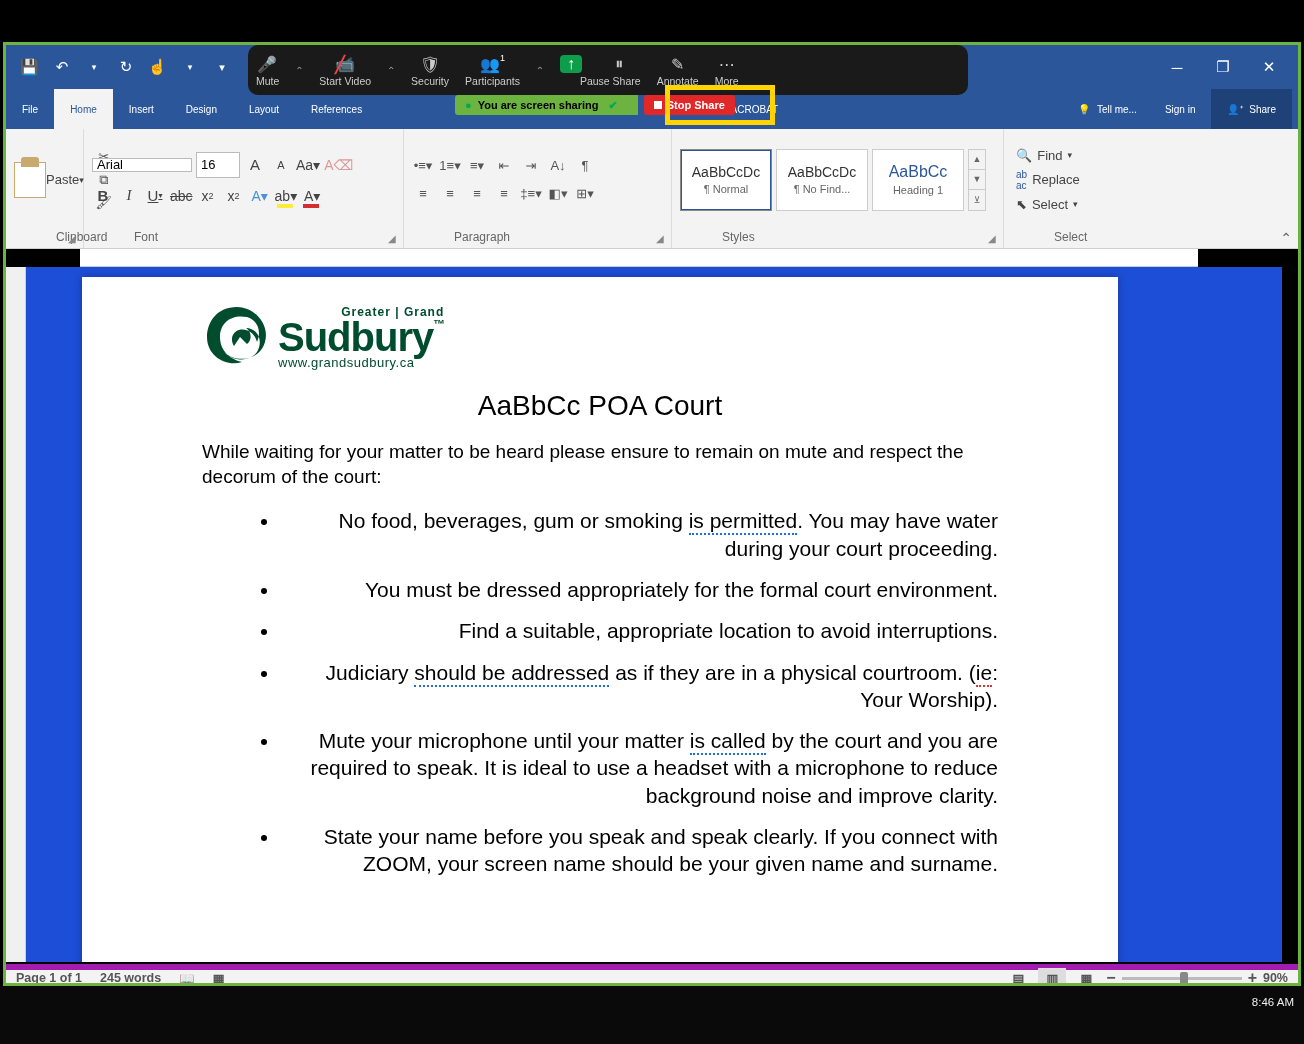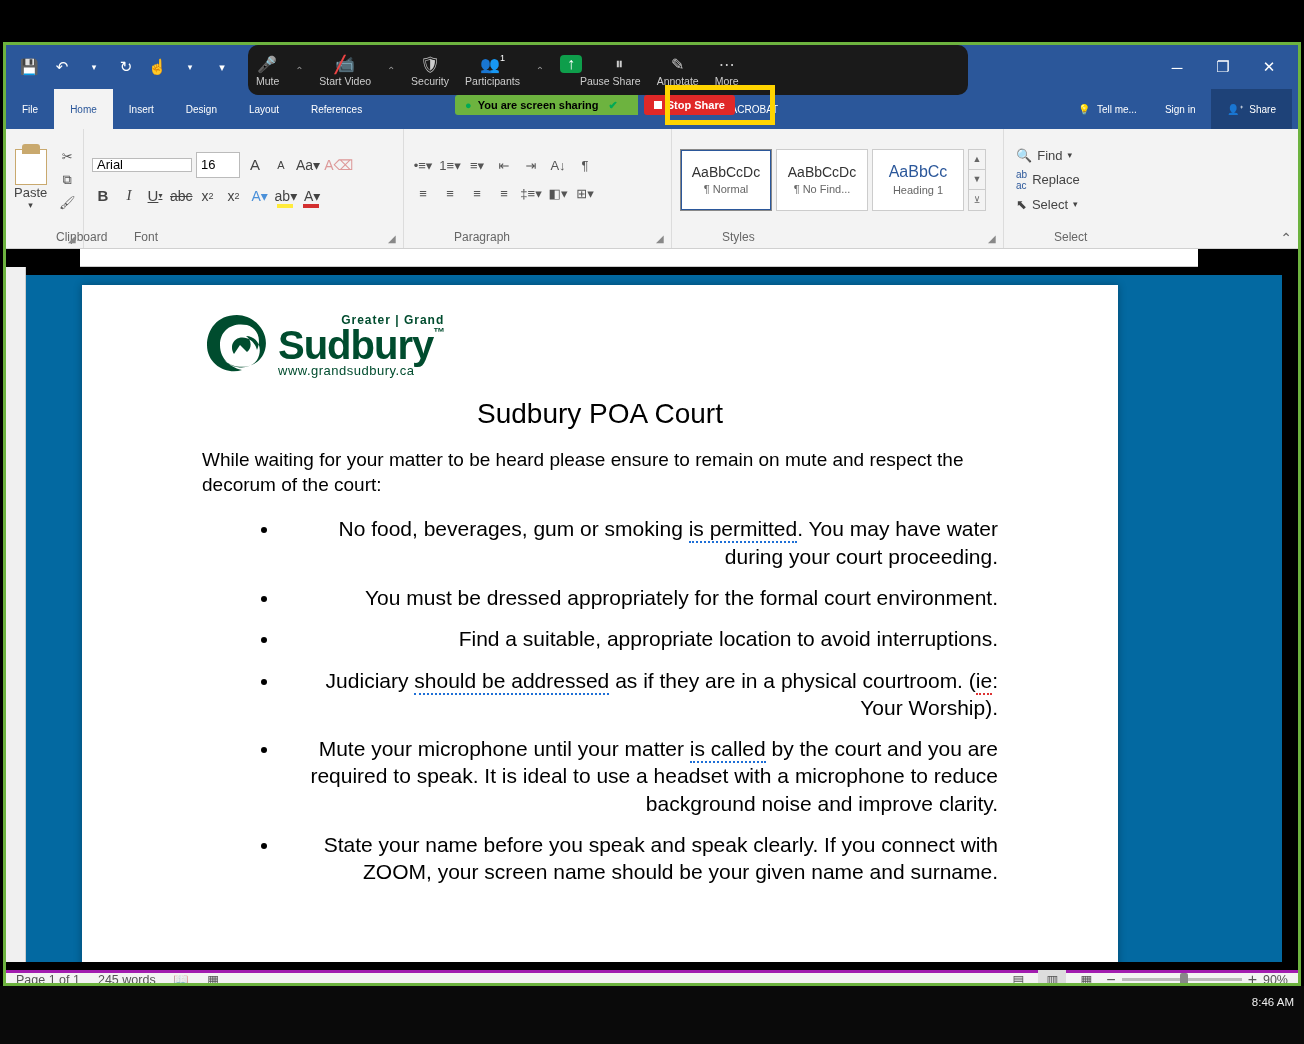--- a/index.html
+++ b/index.html
@@ -38,21 +38,21 @@
 .rtabs-right { position:absolute; right:6px; top:0; height:100%; display:flex; align-items:center; gap:0; }
 .tellme { display:flex; align-items:center; gap:6px; padding:0 12px; }
 .share-btn { display:flex; align-items:center; gap:6px; background:#1e4278; height:100%; padding:0 16px; }
 
 
 .ribbon { position:absolute; top:129px; left:6px; right:6px; height:120px; background:#f3f3f3; z-index:38; border-bottom:1px solid #d0d0d0; display:flex; }
 .rgroup { border-right:1px solid #dcdcdc; display:flex; flex-direction:column; padding:4px 8px 0; position:relative; }
 .rgroup-label { font-size:12px; color:#666; text-align:left; padding:4px 0;margin-left:42px; }
 .rgroup-body { flex:1; display:flex; align-items:center; gap:6px; }
 .clipbd { width:78px; }
-.clipbd .paste { display:flex; flex-direction:column; align-items:center; font-size:13px; color:#444; }
+.clipbd .paste { display:flex; flex-direction:row; align-items:center; font-size:13px; color:#444; }
 .clipbd .paste .pic { width:32px; height:36px; background:#fff; border:1px solid #c9a96e; position:relative; }
 .clipbd .paste .pic::before { content:""; position:absolute; top:-6px; left:6px; width:18px; height:10px; background:#c9a96e; border-radius:3px 3px 0 0; }
 .mini-col { display:flex; flex-direction:column; gap:3px; margin-left:4px; }
 .mini-btn { width:20px; height:20px; display:flex; align-items:center; justify-content:center; font-size:13px; color:#555; cursor:pointer; }
 
 .font-name { width:100px; height:14px; border:1px solid #bbb; background:#fff; font-size:13px; padding:0 4px; }
 .font-size { width:44px; height:26px; border:1px solid #bbb; background:#fff; font-size:13px; padding:0 4px; }
 .fbtn { min-width:22px; height:24px; display:flex; align-items:center; justify-content:center; font-size:14px; color:#444; cursor:pointer; }
 .fbtn.b { font-weight:bold; font-size:15px; }
 .fbtn.i { font-style:italic; font-family:Georgia,serif; font-size:15px; }
@@ -81,39 +81,39 @@
 .ebtn { display:flex; align-items:center; gap:5px; padding:2px 4px; cursor:pointer; }
 .collapse-ribbon { position:absolute; right:6px; bottom:2px; font-size:14px; color:#666; cursor:pointer; }
 
 .dialog-launch { position:absolute; right:3px; bottom:3px; width:12px; height:12px; font-size:10px; color:#888; cursor:pointer; }
 
 
 .ruler-h { position:absolute; top:249px; left:80px; right:106px; height:18px; background:#fff; border-bottom:1px solid #ccc; z-index:30; font-size:9px; color:#777; overflow:hidden; }
 .ruler-v { position:absolute; top:267px; left:6px; width:20px; bottom:82px; background:#f0f0f0; border-right:1px solid #ccc; z-index:30; }
 
 
-.doc-area { position:absolute; top:267px; left:26px; right:22px; bottom:82px; background:#0369a1; overflow:hidden; z-index:20;margin-top:8px; }
+.doc-area { position:absolute; top:267px; left:26px; right:22px; bottom:82px; background:#1d4ed8; overflow:hidden; z-index:20; }
 .page { position:absolute; top:10px; left:56px; width:1036px; background:#fff; box-shadow:0 0 8px rgba(0,0,0,.3); padding:25px 120px 60px; min-height:900px; }
 .logo-row { display:flex; align-items:center; gap:6px; margin-bottom:18px; }
 .logo-swirl { width:70px; height:70px; position:relative; }
 .logo-swirl svg { width:100%; height:100%; }
 .logo-text { color:#004c2e; font-family:Georgia,serif; }
 .logo-text .big { font-size:40px; font-weight:bold; line-height:.9; letter-spacing:-1px; }
 .logo-text .sm1 { font-size:12px; font-weight:bold; text-align:right; letter-spacing:1px; }
 .logo-text .sm2 { font-size:13px; letter-spacing:0.5px; }
 .doc-title { font-family:Arial,sans-serif; font-size:28px; text-align:center; margin:12px 0 18px; }
 .doc-subtitle { font-family:Arial,sans-serif; font-size:28px; text-align:center; margin:0 0 48px; }
 .doc-p { font-family:Arial,sans-serif; font-size:19px; line-height:1.3; margin-bottom:18px; }
 .doc-ul { list-style:disc; padding-left:78px;text-align:right; }
 .doc-ul li { font-family:Arial,sans-serif; font-size:21px; line-height:1.3; margin-bottom:14px; padding-left:18px; }
 .wavy-b { border-bottom:2px dotted #1e6fd6; padding-bottom:1px; }
 .wavy-r { border-bottom:2px dotted #d33; padding-bottom:1px; }
 
 
-.statusbar { position:absolute; left:6px; right:6px; bottom:58px; height:16px; background:#f3f3f3; border-top:3px solid #a21caf; display:flex; align-items:center; font-size:12.5px; color:#555; z-index:45; padding:0 10px; gap:18px; }
+.statusbar { position:absolute; left:6px; right:6px; bottom:58px; height:22px; background:#f3f3f3; border-top:6px solid #a21caf; display:flex; align-items:center; font-size:12.5px; color:#555; z-index:45; padding:0 10px; gap:18px;font-weight:bold; }
 .statusbar .right { position:absolute; right:10px; display:flex; align-items:center; gap:6px; }
 .view-btn { width:28px; height:20px; border:1px solid transparent; display:flex; align-items:center; justify-content:center; cursor:pointer; }
 .view-btn.active { background:#ddd; }
 .zoom-slider { width:120px; height:3px; background:#bbb; position:relative; }
 .zoom-slider .thumb { position:absolute; left:58px; top:-5px; width:8px; height:13px; background:#888; border-radius:2px; }
 
 .taskbar { position:absolute; left:0; right:0; bottom:0; height:58px; background:#0a0a0a; z-index:70; }
 .clock { position:absolute; right:10px; bottom:36px; color:#eee; font-size:11.5px; }
 </style>
 </head>
@@ -347,21 +347,21 @@
         <svg viewBox="0 0 70 70">
             <path d="M35 5 C15 5 5 20 5 35 C5 55 25 65 40 60 C30 58 18 50 18 35 C18 20 30 12 45 15 C55 18 60 28 55 40 C53 32 46 26 37 28 C30 30 28 38 32 44 L38 35 L45 42 C50 38 50 30 44 26 C55 26 62 38 55 50 C48 60 32 60 22 50 C35 62 58 58 63 40 C68 22 52 5 35 5 Z" fill="#004c2e"></path>
           </svg>
       </div>
       <div class="logo-text">
         <div class="sm1">Greater | Grand</div>
         <div class="big"><span>Sudbury</span><span style="font-size:12px;vertical-align:top">™</span></div>
         <div class="sm2">www.grandsudbury.ca</div>
       </div>
     </div>
-    <div class="doc-title">Sudbury POA Court</div>
+    <div class="doc-title">AaBbCc POA Court</div>
     <p class="doc-p">While waiting for your matter to be heard please ensure to remain on mute and respect the decorum of the court:</p>
     <ul class="doc-ul" id="doc-list">
         <li>No food, beverages, gum or smoking <span class="wavy-b">is permitted</span>.  You may have water during your court proceeding.</li>
         <li>You must be dressed appropriately for the formal court environment.</li>
         <li>Find a suitable, appropriate location to avoid interruptions.</li>
         <li>Judiciary <span class="wavy-b">should be addressed</span> as if they are in a physical courtroom. (<span class="wavy-r">ie</span>: Your Worship).</li>
         <li>Mute your microphone until your matter <span class="wavy-b">is called</span> by the court and you are required to speak.  It is ideal to use a headset with a microphone to reduce background noise and improve clarity.</li>
         <li>State your name before you speak and speak clearly.  If you connect with ZOOM, your screen name should be your given name and surname.</li>
       </ul>
   </div>

